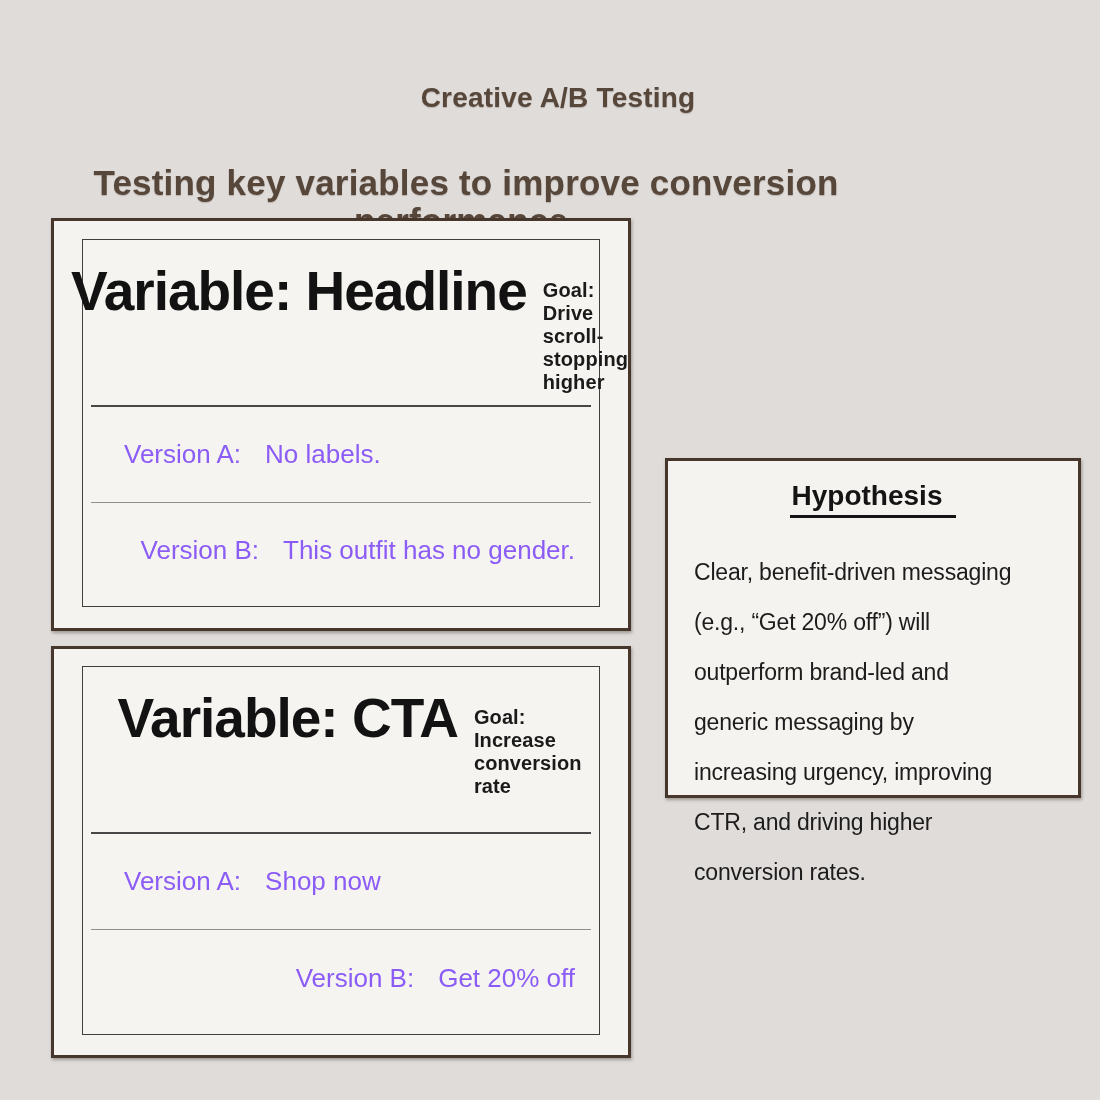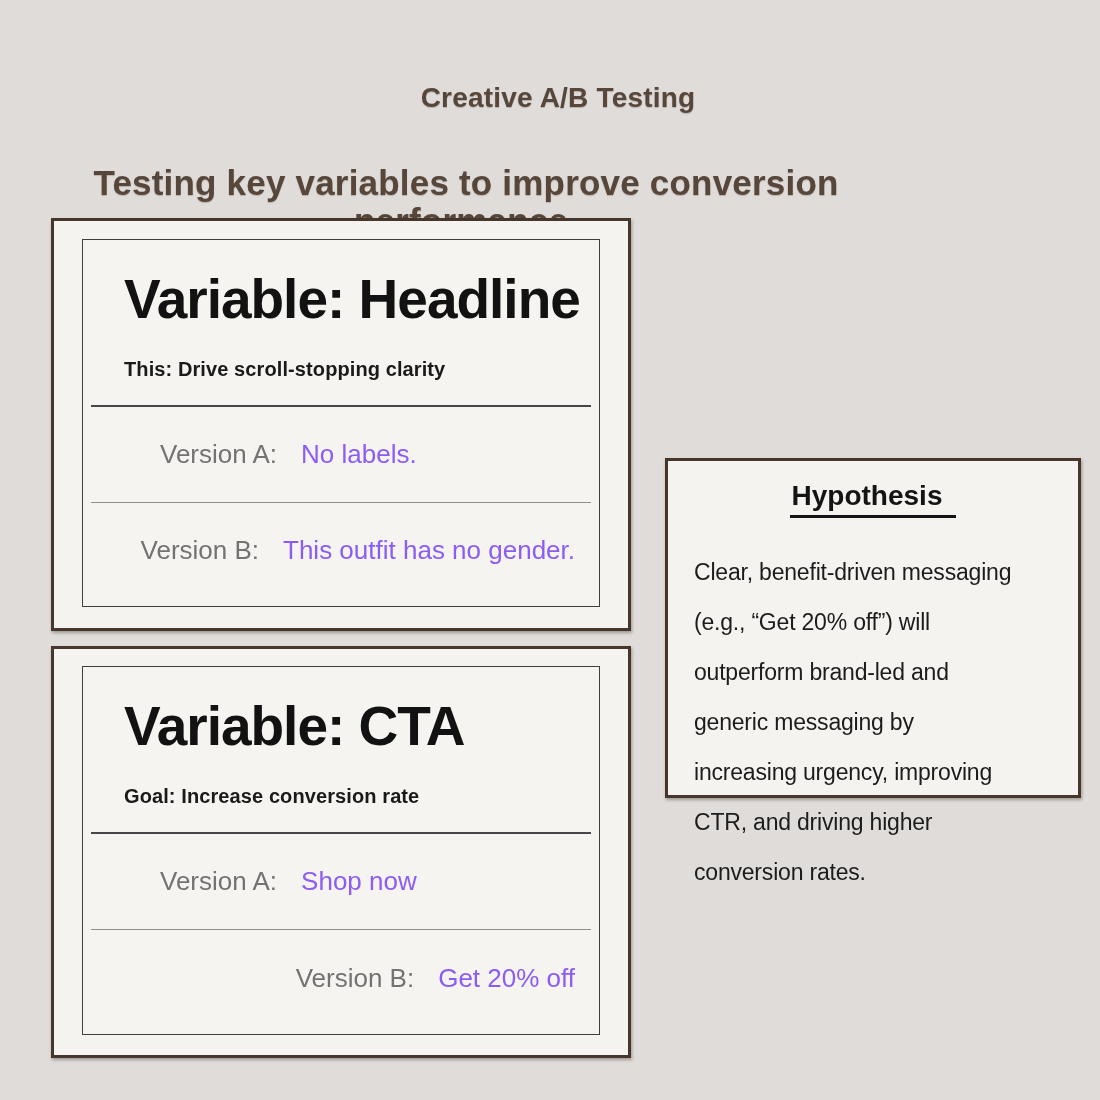--- a/index.html
+++ b/index.html
@@ -37,21 +37,21 @@
   .card-inner {
     position: absolute; left: 28px; right: 28px; top: 18px; bottom: 21px;
     border: 1.5px solid #3f3f3f;
     display: flex; flex-direction: column;
     background: #f6f4f0;
   }
   .card-cta .card-inner { top: 17px; bottom: 20px; }
 
   .card-head {
     height: 157px; flex: 0 0 157px;
-    display: flex; flex-direction: column; justify-content: center;
+    display: flex; flex-direction: row; justify-content: center;
     padding-left: 25px;
   }
   .variable-title {
     font-size: 55px; font-weight: bold; color: #121212;
     letter-spacing: -1px; line-height: 1.0;
     white-space: nowrap;
   }
   .goal-line {
     margin-top: 15px;
     font-size: 20px; font-weight: bold; color: #1a1a1a;
@@ -59,21 +59,21 @@
   }
 
   .version-row {
     display: flex; align-items: center;
     padding-left: 25px;
     font-size: 26px; color: #222;
     white-space: nowrap;
   }
   .row-a { flex: 0 0 97px; border-top: 2px solid #474747; }
   .row-b { flex: 1 1 auto; border-top: 1px solid #8f8f8f; justify-content: flex-end; }
-  .v-label { color: #737373; margin-right: 8px; margin-left: 36px; }
+  .v-label { color: #8b5cf6; margin-right: 8px; }
   .v-value { color: #8b5cf6; }
 
   .hypothesis-box {
     left: 657px; top: 450px; width: 416px; height: 340px;
     padding: 20px 16px 18px 16px;
     text-align: center;
   }
   .hypothesis-title {
     display: inline-block;
     font-size: 28px; font-weight: bold; color: #141414;
@@ -95,21 +95,21 @@
 
 <div class="stage">
 
   <div class="page-title">Creative A/B Testing</div>
   <div class="page-subtitle">Testing key variables to improve conversion performance.</div>
 
   <div class="frame card-headline">
     <div class="card-inner">
       <div class="card-head">
         <div class="variable-title">Variable: Headline</div>
-        <div class="goal-line">This: Drive scroll-stopping clarity</div>
+        <div class="goal-line">Goal: Drive scroll-stopping higher</div>
       </div>
       <div class="version-row row-a">
         <span class="v-label">Version A:</span>
         <span class="v-value">No labels.</span>
       </div>
       <div class="version-row row-b">
         <span class="v-label">Version B:</span>
         <span class="v-value">This outfit has no gender.</span>
       </div>
     </div>

